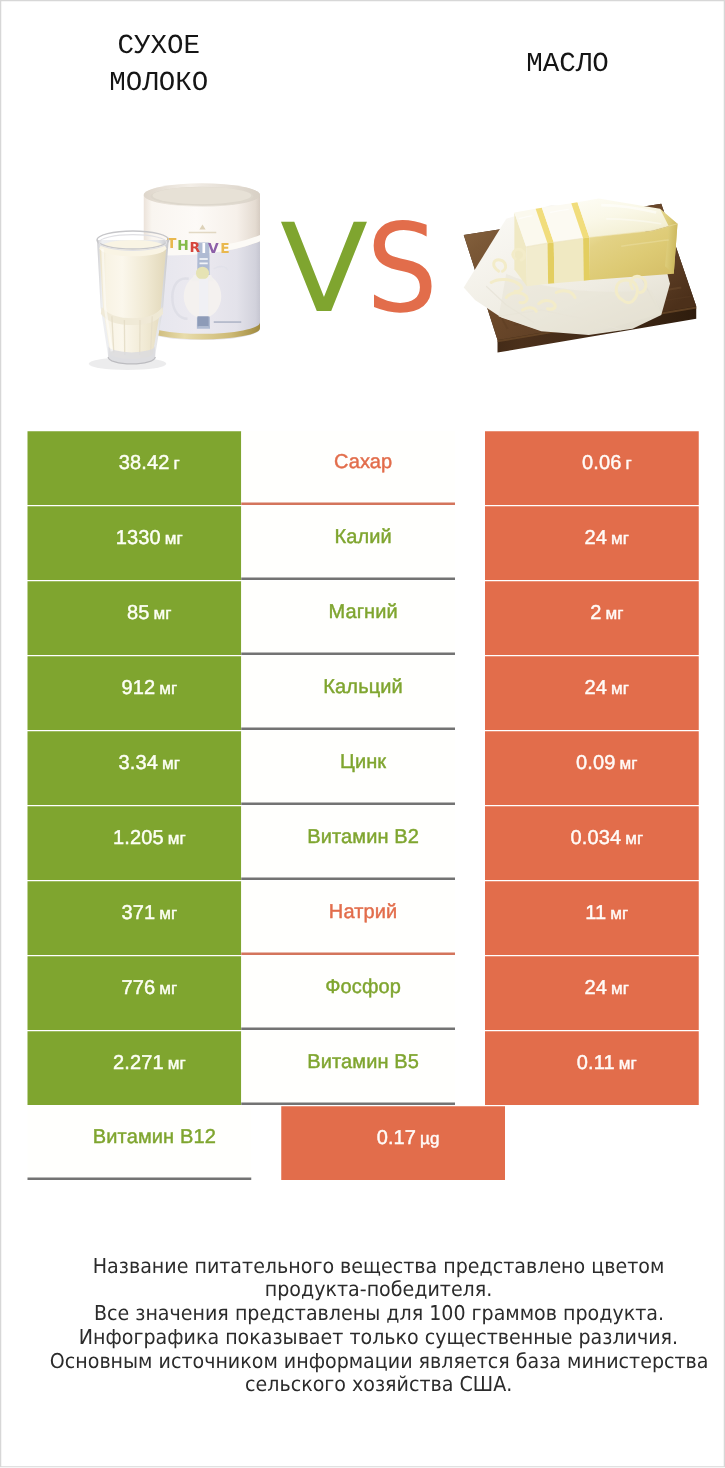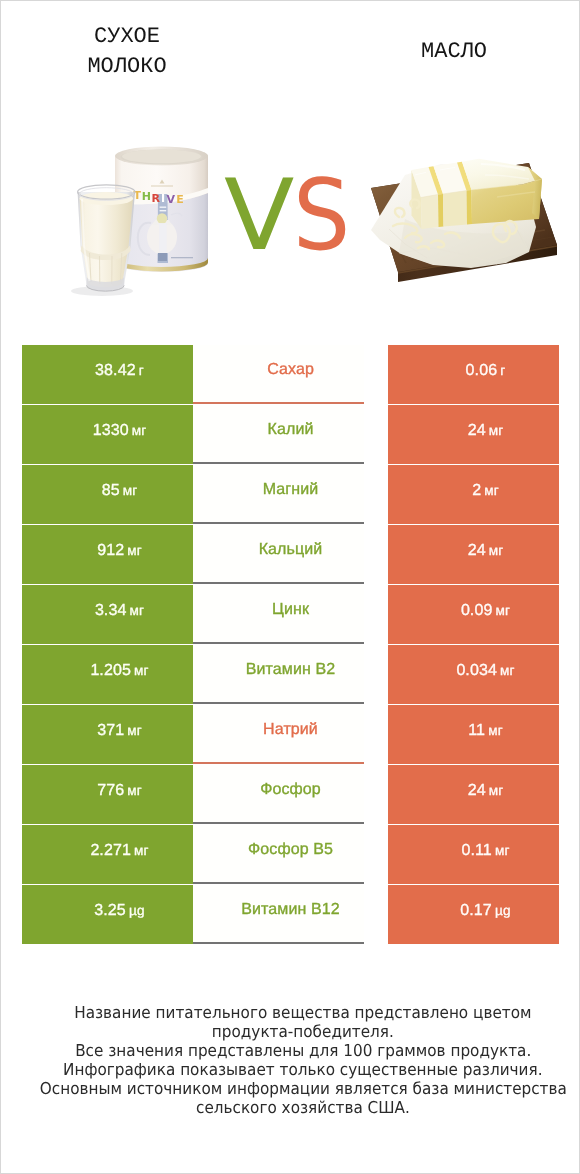--- a/index.html
+++ b/index.html
@@ -371,30 +371,27 @@
         </div>
         <div class="cell right">
           <span class="txt"><span>24</span><span class="unit">мг</span></span>
         </div>
       </div>
       <div class="row">
         <div class="cell left">
           <span class="txt"><span>2.271</span><span class="unit">мг</span></span>
         </div>
         <div class="cell mid" style="color:#7fa52f">
-          <span class="txt">Фосфор B5</span>
+          <span class="txt">Витамин B5</span>
         </div>
         <div class="cell right">
           <span class="txt"><span>0.11</span><span class="unit">мг</span></span>
         </div>
       </div>
       <div class="row">
-        <div class="cell left">
-          <span class="txt"><span>3.25</span><span class="unit">µg</span></span>
-        </div>
         <div class="cell mid" style="color:#7fa52f">
           <span class="txt">Витамин B12</span>
         </div>
         <div class="cell right">
           <span class="txt"><span>0.17</span><span class="unit">µg</span></span>
         </div>
       </div>
     </div>
 
   <div class="footer">

